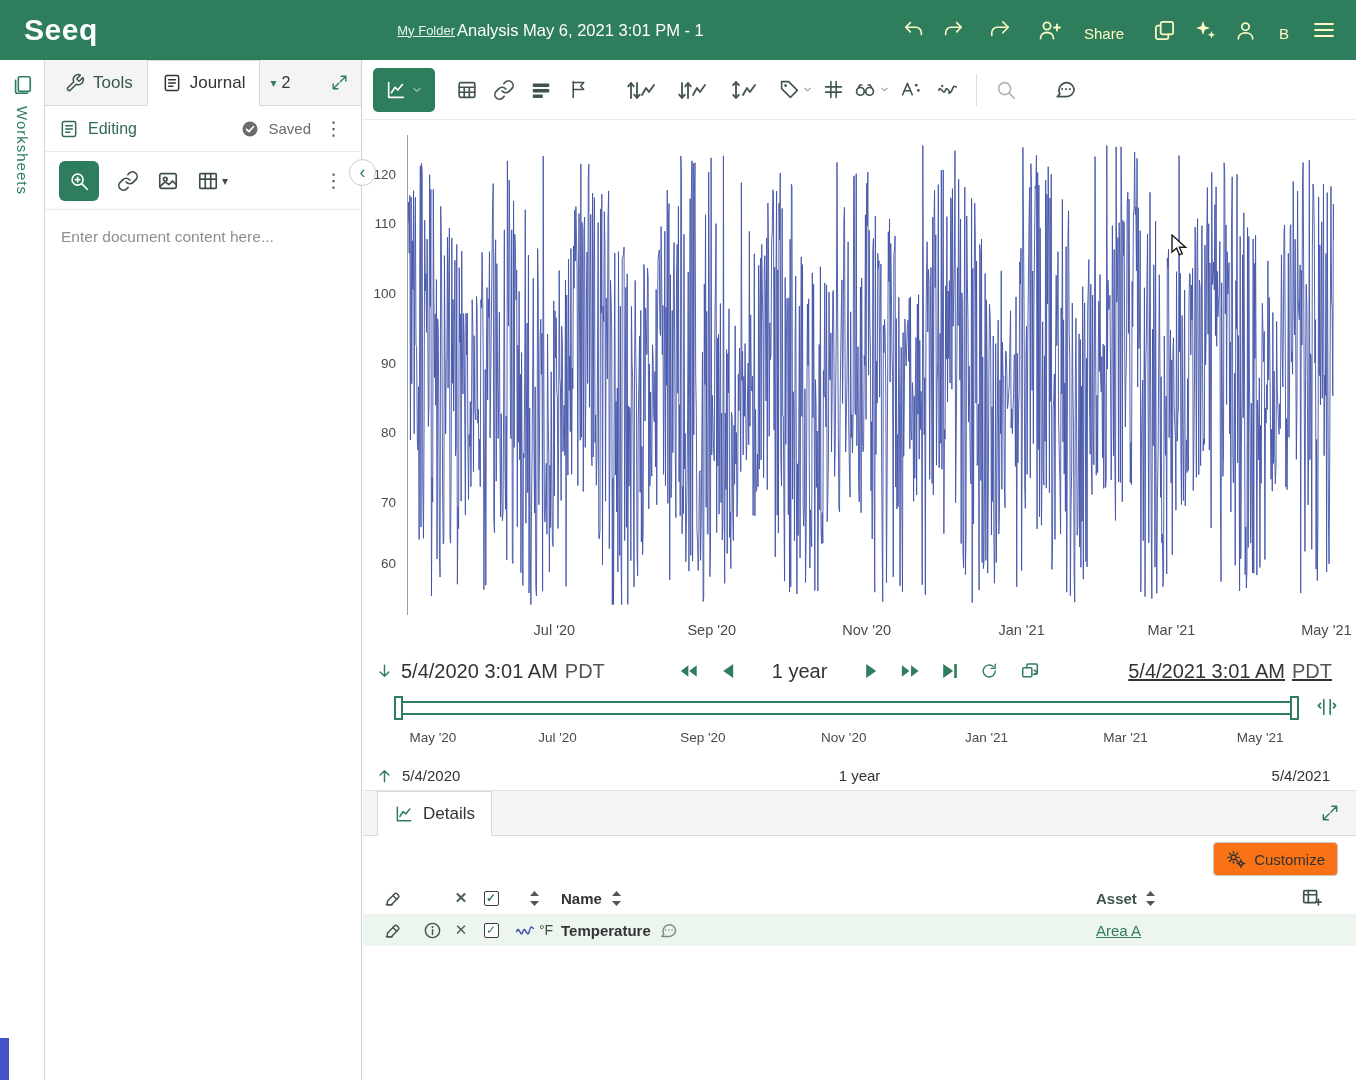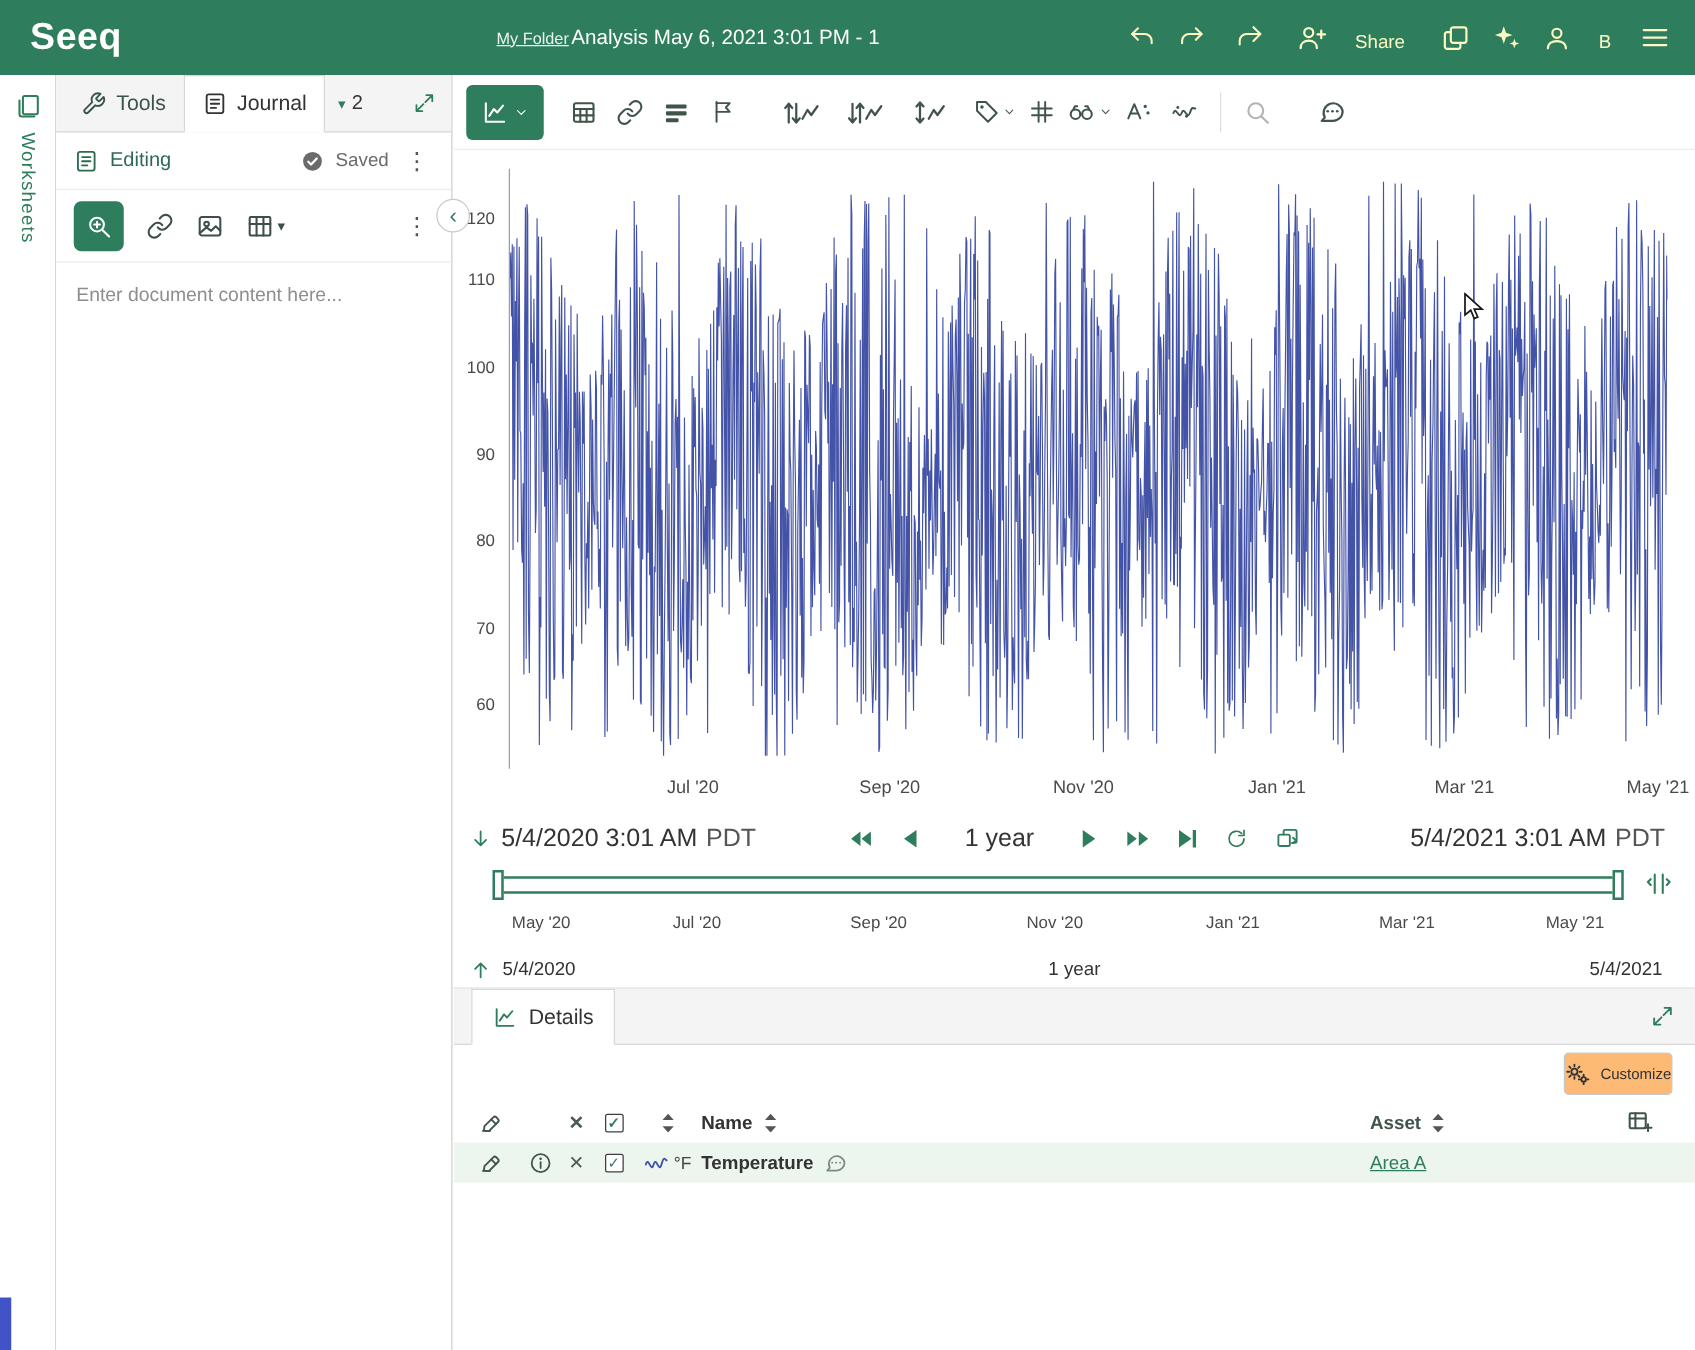--- a/index.html
+++ b/index.html
@@ -60,21 +60,21 @@
   .ytick { position:absolute; right:4px; font-size:13.5px; color:#4a4a4a; }
   .plot { position:absolute; left:44px; right:22px; top:15px; height:480px; border-left:1px solid #97a29c; }
   .plot svg { width:100%; height:100%; display:block; }
   .x-ticks { position:absolute; left:44px; right:22px; top:502px; height:24px; }
   .xtick { position:absolute; transform:translateX(-50%); font-size:14.5px; color:#4a4a4a; white-space:nowrap; }
   .cursor { position:absolute; z-index:20; }
 
   
   .time-controls { height:38px; display:flex; align-items:center; padding:0 24px 0 12px; position:relative; font-size:20px; color:#333; flex:none; }
   .tc-left, .tc-right { display:flex; align-items:center; gap:7px; }
-  .tc-right { margin-left:auto; }
+  .tc-right { margin-left:auto;text-decoration:underline; }
   .tc-center { position:absolute; left:50%; transform:translateX(-50%); display:flex; align-items:center; gap:22px; }
   .tc-center .dur { margin:0 16px; }
   .gico { color:#2e7d5c; cursor:pointer; display:flex; }
 
   
   .slider-zone { position:relative; height:70px; flex:none; }
   .slider-bar { position:absolute; left:32px; right:58px; top:11px; height:14px; border:2px solid #2e7d5c; border-radius:2px; cursor:ew-resize; }
   .handle { position:absolute; width:9px; height:24px; top:50%; transform:translateY(-50%); border:2px solid #2e7d5c; background:#fff; }
   .handle.l { left:-3px; } .handle.r { right:-3px; }
   .fit-ic { position:absolute; right:18px; top:6px; color:#2e7d5c; cursor:pointer; }
@@ -85,21 +85,21 @@
   .range-row { height:30px; display:flex; align-items:center; padding:0 26px 0 12px; position:relative; font-size:15px; color:#333; flex:none; }
   .rr-left { display:flex; align-items:center; gap:8px; }
   .rr-center { position:absolute; left:50%; transform:translateX(-50%); }
   .rr-right { margin-left:auto; }
 
   
   .details { flex:1; display:flex; flex-direction:column; min-height:0; }
   .details .tabbar { border-top:1px solid #e4e4e4; }
   .details-body { flex:1; background:#fff; }
   .customize-row { height:46px; display:flex; justify-content:flex-end; align-items:center; padding-right:18px; }
-  .customize-btn { display:flex; align-items:center; gap:8px; border:1px solid #c8c8c8; background:#fdba74; border-radius:4px; padding:7px 0; font-size:12px; color:#333; cursor:pointer; }
+  .customize-btn { display:flex; align-items:center; gap:8px; border:1px solid #c8c8c8; background:#f97316; border-radius:4px; padding:7px 12px; font-size:15px; color:#333; cursor:pointer; }
   .dt-row { display:flex; align-items:center; height:32px; padding:0 18px 0 20px; font-size:15px; }
   .dt-row.hdr { font-weight:bold; color:#333; }
   .dt-row.sel { background:#edf6ee; }
   .cell { display:flex; align-items:center; justify-content:center; flex:none; color:#41544a; }
   .c-eraser { width:34px; justify-content:flex-start; }
   .c-info { width:30px; } .c-x { width:28px; } .c-check { width:32px; }
   .c-mid { width:54px; gap:4px; }
   .c-name { flex:1; justify-content:flex-start; gap:8px; color:#333; }
   .c-asset { width:190px; justify-content:flex-start; gap:7px; }
   .c-last { width:52px; }

